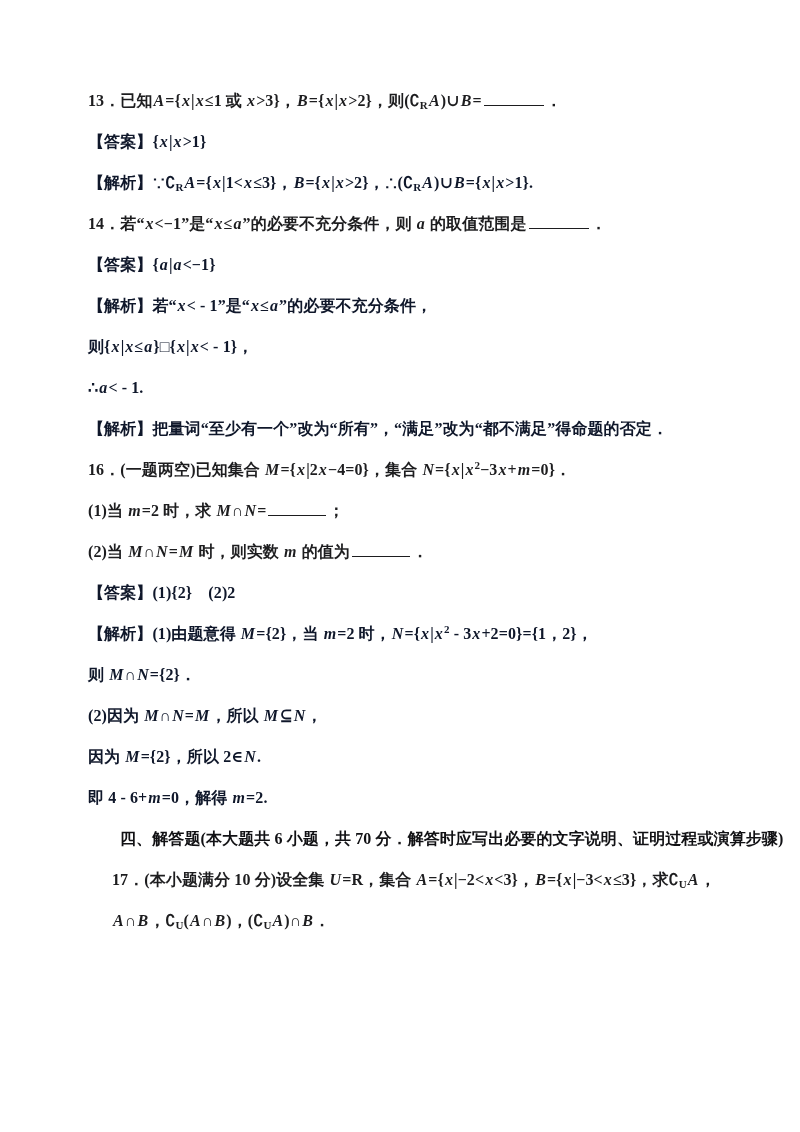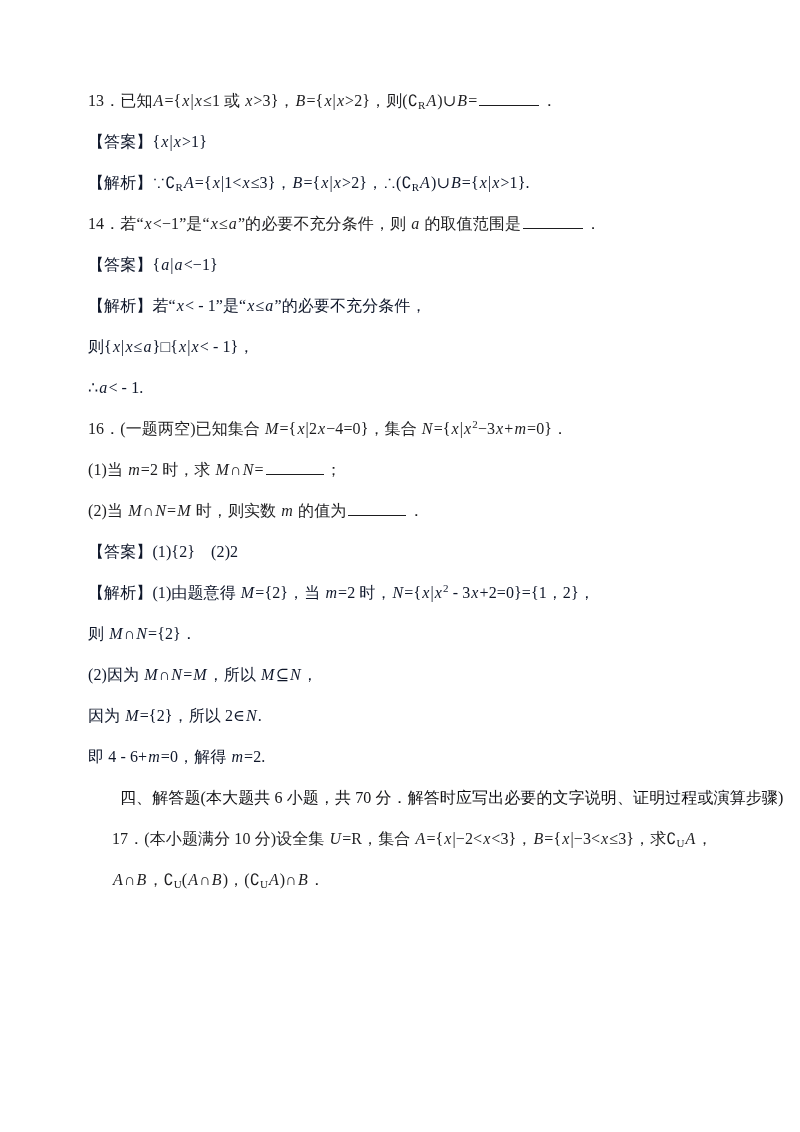--- a/index.html
+++ b/index.html
@@ -13,21 +13,21 @@
     box-sizing: border-box;
     width: 800px; height: 1132px;
     padding: 80px 50px 0 88px;
     background: #ffffff;
   }
   .line {
     margin: 0;
     font-size: 16px;
     line-height: 41px;
     white-space: nowrap;
-    font-weight: 400;
+    font-weight: 700;
     letter-spacing: 0.1px;
   }
   .line.wrap { white-space: normal; margin-left: 24px; }
   .black { color: #1d1d1f; }
   .black-bold { color: #111114; margin-left: 32px; }
   .red { color: #0f172a; }
   .v {
     font-style: italic;
     font-family: "Liberation Serif", "DejaVu Serif", serif;
     padding: 0 1px;
@@ -47,20 +47,21 @@
 
 <div class="page">
     <p class="line black">13．已知<i class="v">A</i>={<i class="v">x</i>|<i class="v">x</i>≤1 或 <i class="v">x</i>&gt;3}，<i class="v">B</i>={<i class="v">x</i>|<i class="v">x</i>&gt;2}，则(∁<sub>R</sub><i class="v">A</i>)∪<i class="v">B</i>=<span class="blank" style="width: 60px;"></span>．</p>
     <p class="line red">【答案】{<i class="v">x</i>|<i class="v">x</i>&gt;1}</p>
     <p class="line red">【解析】∵∁<sub>R</sub><i class="v">A</i>={<i class="v">x</i>|1&lt;<i class="v">x</i>≤3}，<i class="v">B</i>={<i class="v">x</i>|<i class="v">x</i>&gt;2}，∴(∁<sub>R</sub><i class="v">A</i>)∪<i class="v">B</i>={<i class="v">x</i>|<i class="v">x</i>&gt;1}.</p>
     <p class="line black">14．若“<i class="v">x</i>&lt;−1”是“<i class="v">x</i>≤<i class="v">a</i>”的必要不充分条件，则 <i class="v">a</i> 的取值范围是<span class="blank" style="width: 60px;"></span>．</p>
     <p class="line red">【答案】{<i class="v">a</i>|<i class="v">a</i>&lt;−1}</p>
     <p class="line red">【解析】若“<i class="v">x</i>&lt; - 1”是“<i class="v">x</i>≤<i class="v">a</i>”的必要不充分条件，</p>
     <p class="line red">则{<i class="v">x</i>|<i class="v">x</i>≤<i class="v">a</i>}□{<i class="v">x</i>|<i class="v">x</i>&lt; - 1}，</p>
     <p class="line red">∴<i class="v">a</i>&lt; - 1.</p>
+    <p class="line red">【解析】把量词“至少有一个”改为“所有”，“满足”改为“都不满足”得命题的否定．</p>
     <p class="line black">16．(一题两空)已知集合 <i class="v">M</i>={<i class="v">x</i>|2<i class="v">x</i>−4=0}，集合 <i class="v">N</i>={<i class="v">x</i>|<i class="v">x</i><sup>2</sup>−3<i class="v">x</i>+<i class="v">m</i>=0}．</p>
     <p class="line black">(1)当 <i class="v">m</i>=2 时，求 <i class="v">M</i>∩<i class="v">N</i>=<span class="blank" style="width: 58px;"></span>；</p>
     <p class="line black">(2)当 <i class="v">M</i>∩<i class="v">N</i>=<i class="v">M</i> 时，则实数 <i class="v">m</i> 的值为<span class="blank" style="width: 58px;"></span>．</p>
     <p class="line red">【答案】(1){2}　(2)2</p>
     <p class="line red">【解析】(1)由题意得 <i class="v">M</i>={2}，当 <i class="v">m</i>=2 时，<i class="v">N</i>={<i class="v">x</i>|<i class="v">x</i><sup>2</sup> - 3<i class="v">x</i>+2=0}={1，2}，</p>
     <p class="line red">则 <i class="v">M</i>∩<i class="v">N</i>={2}．</p>
     <p class="line red">(2)因为 <i class="v">M</i>∩<i class="v">N</i>=<i class="v">M</i>，所以 <i class="v">M</i>⊆<i class="v">N</i>，</p>
     <p class="line red">因为 <i class="v">M</i>={2}，所以 2∈<i class="v">N</i>.</p>
     <p class="line red">即 4 - 6+<i class="v">m</i>=0，解得 <i class="v">m</i>=2.</p>
     <p class="line black-bold">四、解答题(本大题共 6 小题，共 70 分．解答时应写出必要的文字说明、证明过程或演算步骤)</p>

